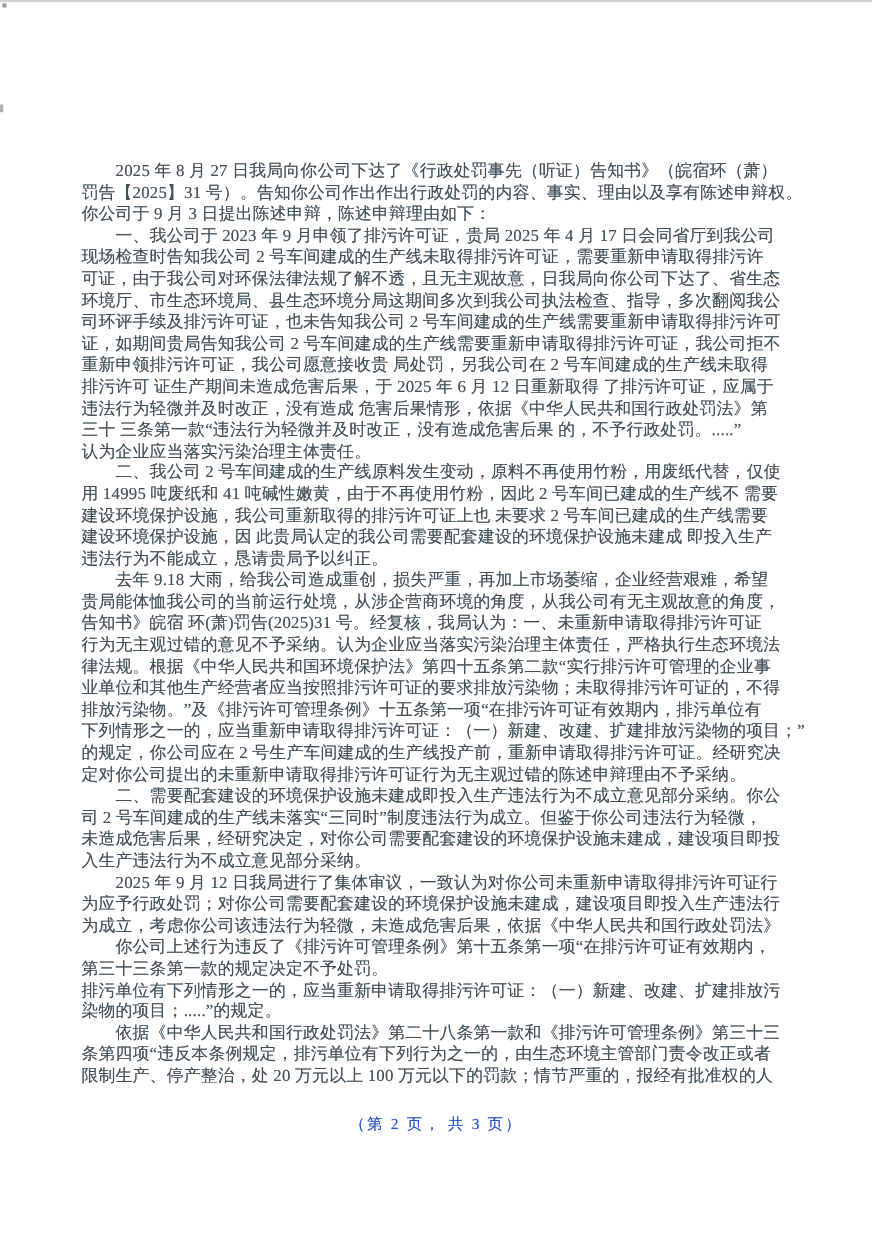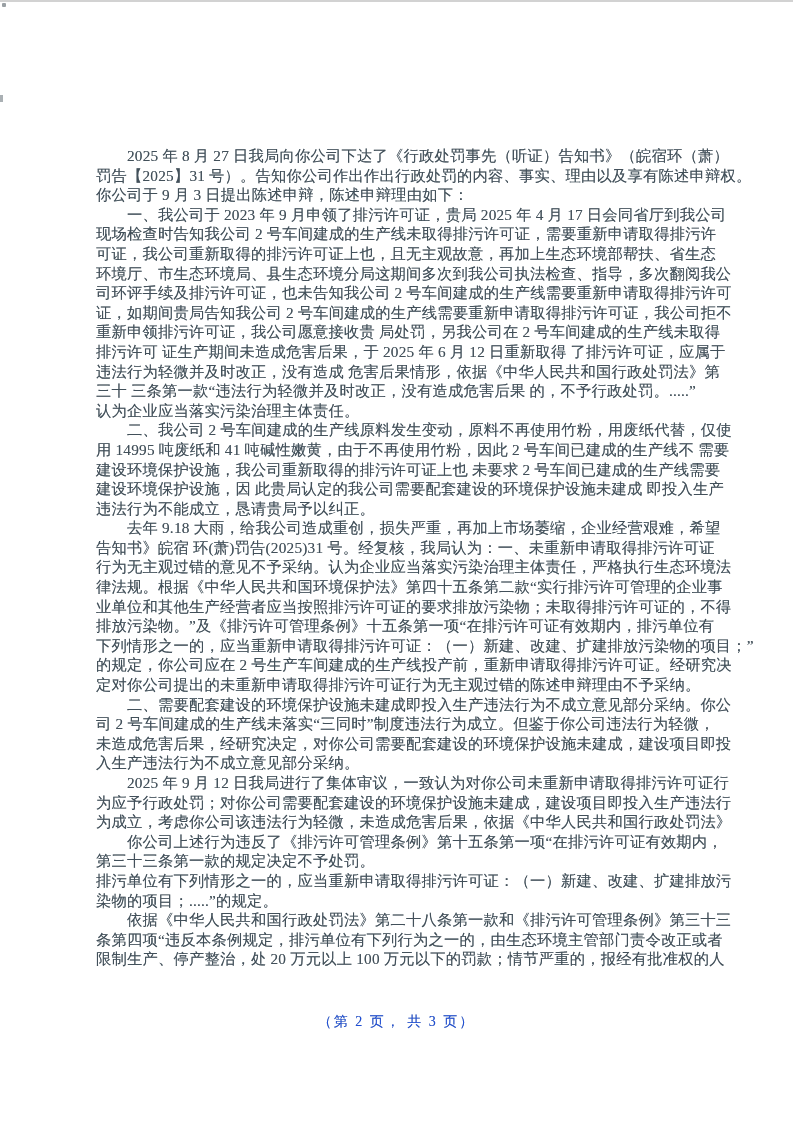--- a/index.html
+++ b/index.html
@@ -29,21 +29,21 @@
   }
   .scan-speck-2 {
     position: absolute;
     top: 95px; left: 0;
     width: 3px; height: 7px;
     background: #aab0b4;
   }
   .doc-body {
     position: absolute;
     top: 146px;
-    left: 96px;
+    left: 74px;
     width: 622px;
     color: #42505a;
     font-size: 15.3px;
     text-shadow: 0 0 0.5px rgba(66,80,90,0.55);
   }
   .doc-body .line {
     height: 19.6px;
     line-height: 19.6px;
     white-space: pre;
     letter-spacing: 0.2px;
@@ -66,35 +66,36 @@
 <div class="scan-top-edge"></div>
 <div class="scan-speck-1"></div>
 <div class="scan-speck-2"></div>
 
 <div class="doc-body">
     <div class="line">　　2025 年 8 月 27 日我局向你公司下达了《行政处罚事先（听证）告知书》（皖宿环（萧）</div>
     <div class="line">罚告【2025】31 号）。告知你公司作出作出行政处罚的内容、事实、理由以及享有陈述申辩权。</div>
     <div class="line">你公司于 9 月 3 日提出陈述申辩，陈述申辩理由如下：</div>
     <div class="line">　　一、我公司于 2023 年 9 月申领了排污许可证，贵局 2025 年 4 月 17 日会同省厅到我公司</div>
     <div class="line">现场检查时告知我公司 2 号车间建成的生产线未取得排污许可证，需要重新申请取得排污许</div>
-    <div class="line">可证，我公司重新取得的排污许可证上也，且无主观故意，再加上生态环境部帮扶、省生态</div>
+    <div class="line">可证，由于我公司对环保法律法规了解不透，且无主观故意，日我局向你公司下达了、省生态</div>
     <div class="line">环境厅、市生态环境局、县生态环境分局这期间多次到我公司执法检查、指导，多次翻阅我公</div>
     <div class="line">司环评手续及排污许可证，也未告知我公司 2 号车间建成的生产线需要重新申请取得排污许可</div>
     <div class="line">证，如期间贵局告知我公司 2 号车间建成的生产线需要重新申请取得排污许可证，我公司拒不</div>
     <div class="line">重新申领排污许可证，我公司愿意接收贵 局处罚，另我公司在 2 号车间建成的生产线未取得</div>
     <div class="line">排污许可 证生产期间未造成危害后果，于 2025 年 6 月 12 日重新取得 了排污许可证，应属于</div>
     <div class="line">违法行为轻微并及时改正，没有造成 危害后果情形，依据《中华人民共和国行政处罚法》第</div>
     <div class="line">三十 三条第一款“违法行为轻微并及时改正，没有造成危害后果 的，不予行政处罚。.....”</div>
     <div class="line">认为企业应当落实污染治理主体责任。</div>
     <div class="line">　　二、我公司 2 号车间建成的生产线原料发生变动，原料不再使用竹粉，用废纸代替，仅使</div>
     <div class="line">用 14995 吨废纸和 41 吨碱性嫩黄，由于不再使用竹粉，因此 2 号车间已建成的生产线不 需要</div>
     <div class="line">建设环境保护设施，我公司重新取得的排污许可证上也 未要求 2 号车间已建成的生产线需要</div>
     <div class="line">建设环境保护设施，因 此贵局认定的我公司需要配套建设的环境保护设施未建成 即投入生产</div>
     <div class="line">违法行为不能成立，恳请贵局予以纠正。</div>
     <div class="line">　　去年 9.18 大雨，给我公司造成重创，损失严重，再加上市场萎缩，企业经营艰难，希望</div>
+    <div class="line">贵局能体恤我公司的当前运行处境，从涉企营商环境的角度，从我公司有无主观故意的角度，</div>
     <div class="line">告知书》皖宿 环(萧)罚告(2025)31 号。经复核，我局认为：一、未重新申请取得排污许可证</div>
     <div class="line">行为无主观过错的意见不予采纳。认为企业应当落实污染治理主体责任，严格执行生态环境法</div>
     <div class="line">律法规。根据《中华人民共和国环境保护法》第四十五条第二款“实行排污许可管理的企业事</div>
     <div class="line">业单位和其他生产经营者应当按照排污许可证的要求排放污染物；未取得排污许可证的，不得</div>
     <div class="line">排放污染物。”及《排污许可管理条例》十五条第一项“在排污许可证有效期内，排污单位有</div>
     <div class="line">下列情形之一的，应当重新申请取得排污许可证：（一）新建、改建、扩建排放污染物的项目；”</div>
     <div class="line">的规定，你公司应在 2 号生产车间建成的生产线投产前，重新申请取得排污许可证。经研究决</div>
     <div class="line">定对你公司提出的未重新申请取得排污许可证行为无主观过错的陈述申辩理由不予采纳。</div>
     <div class="line">　　二、需要配套建设的环境保护设施未建成即投入生产违法行为不成立意见部分采纳。你公</div>
     <div class="line">司 2 号车间建成的生产线未落实“三同时”制度违法行为成立。但鉴于你公司违法行为轻微，</div>

